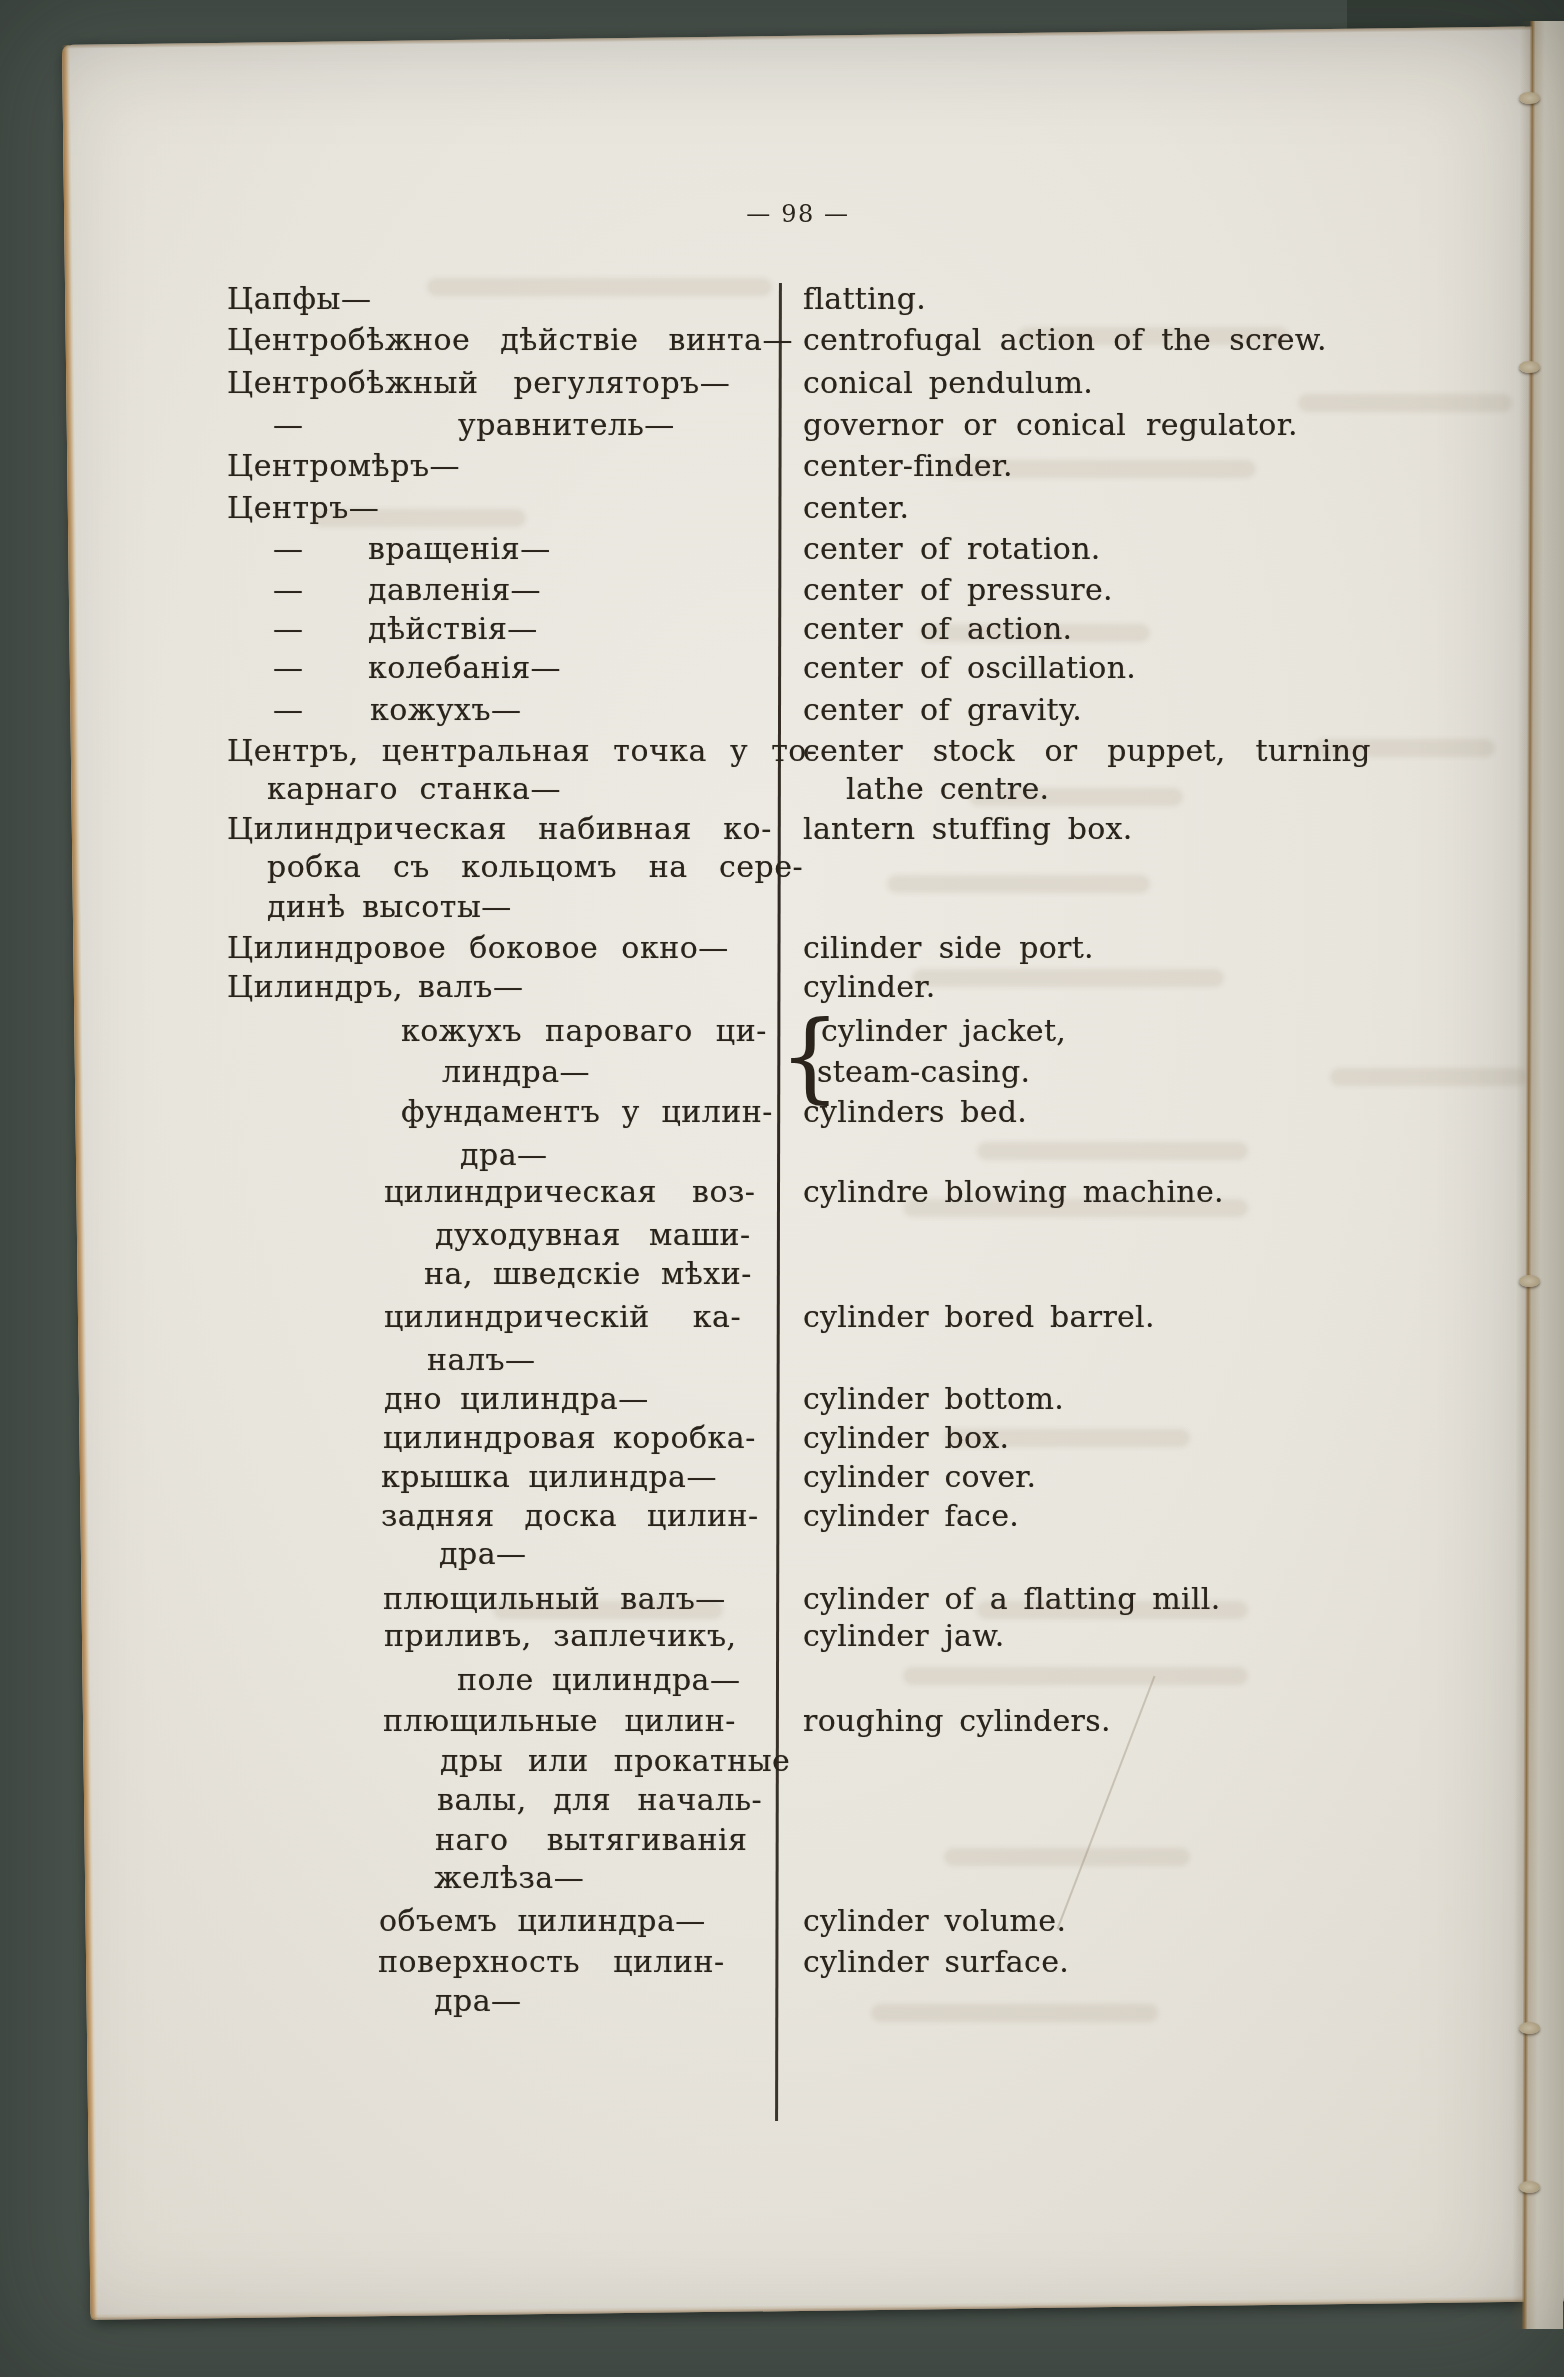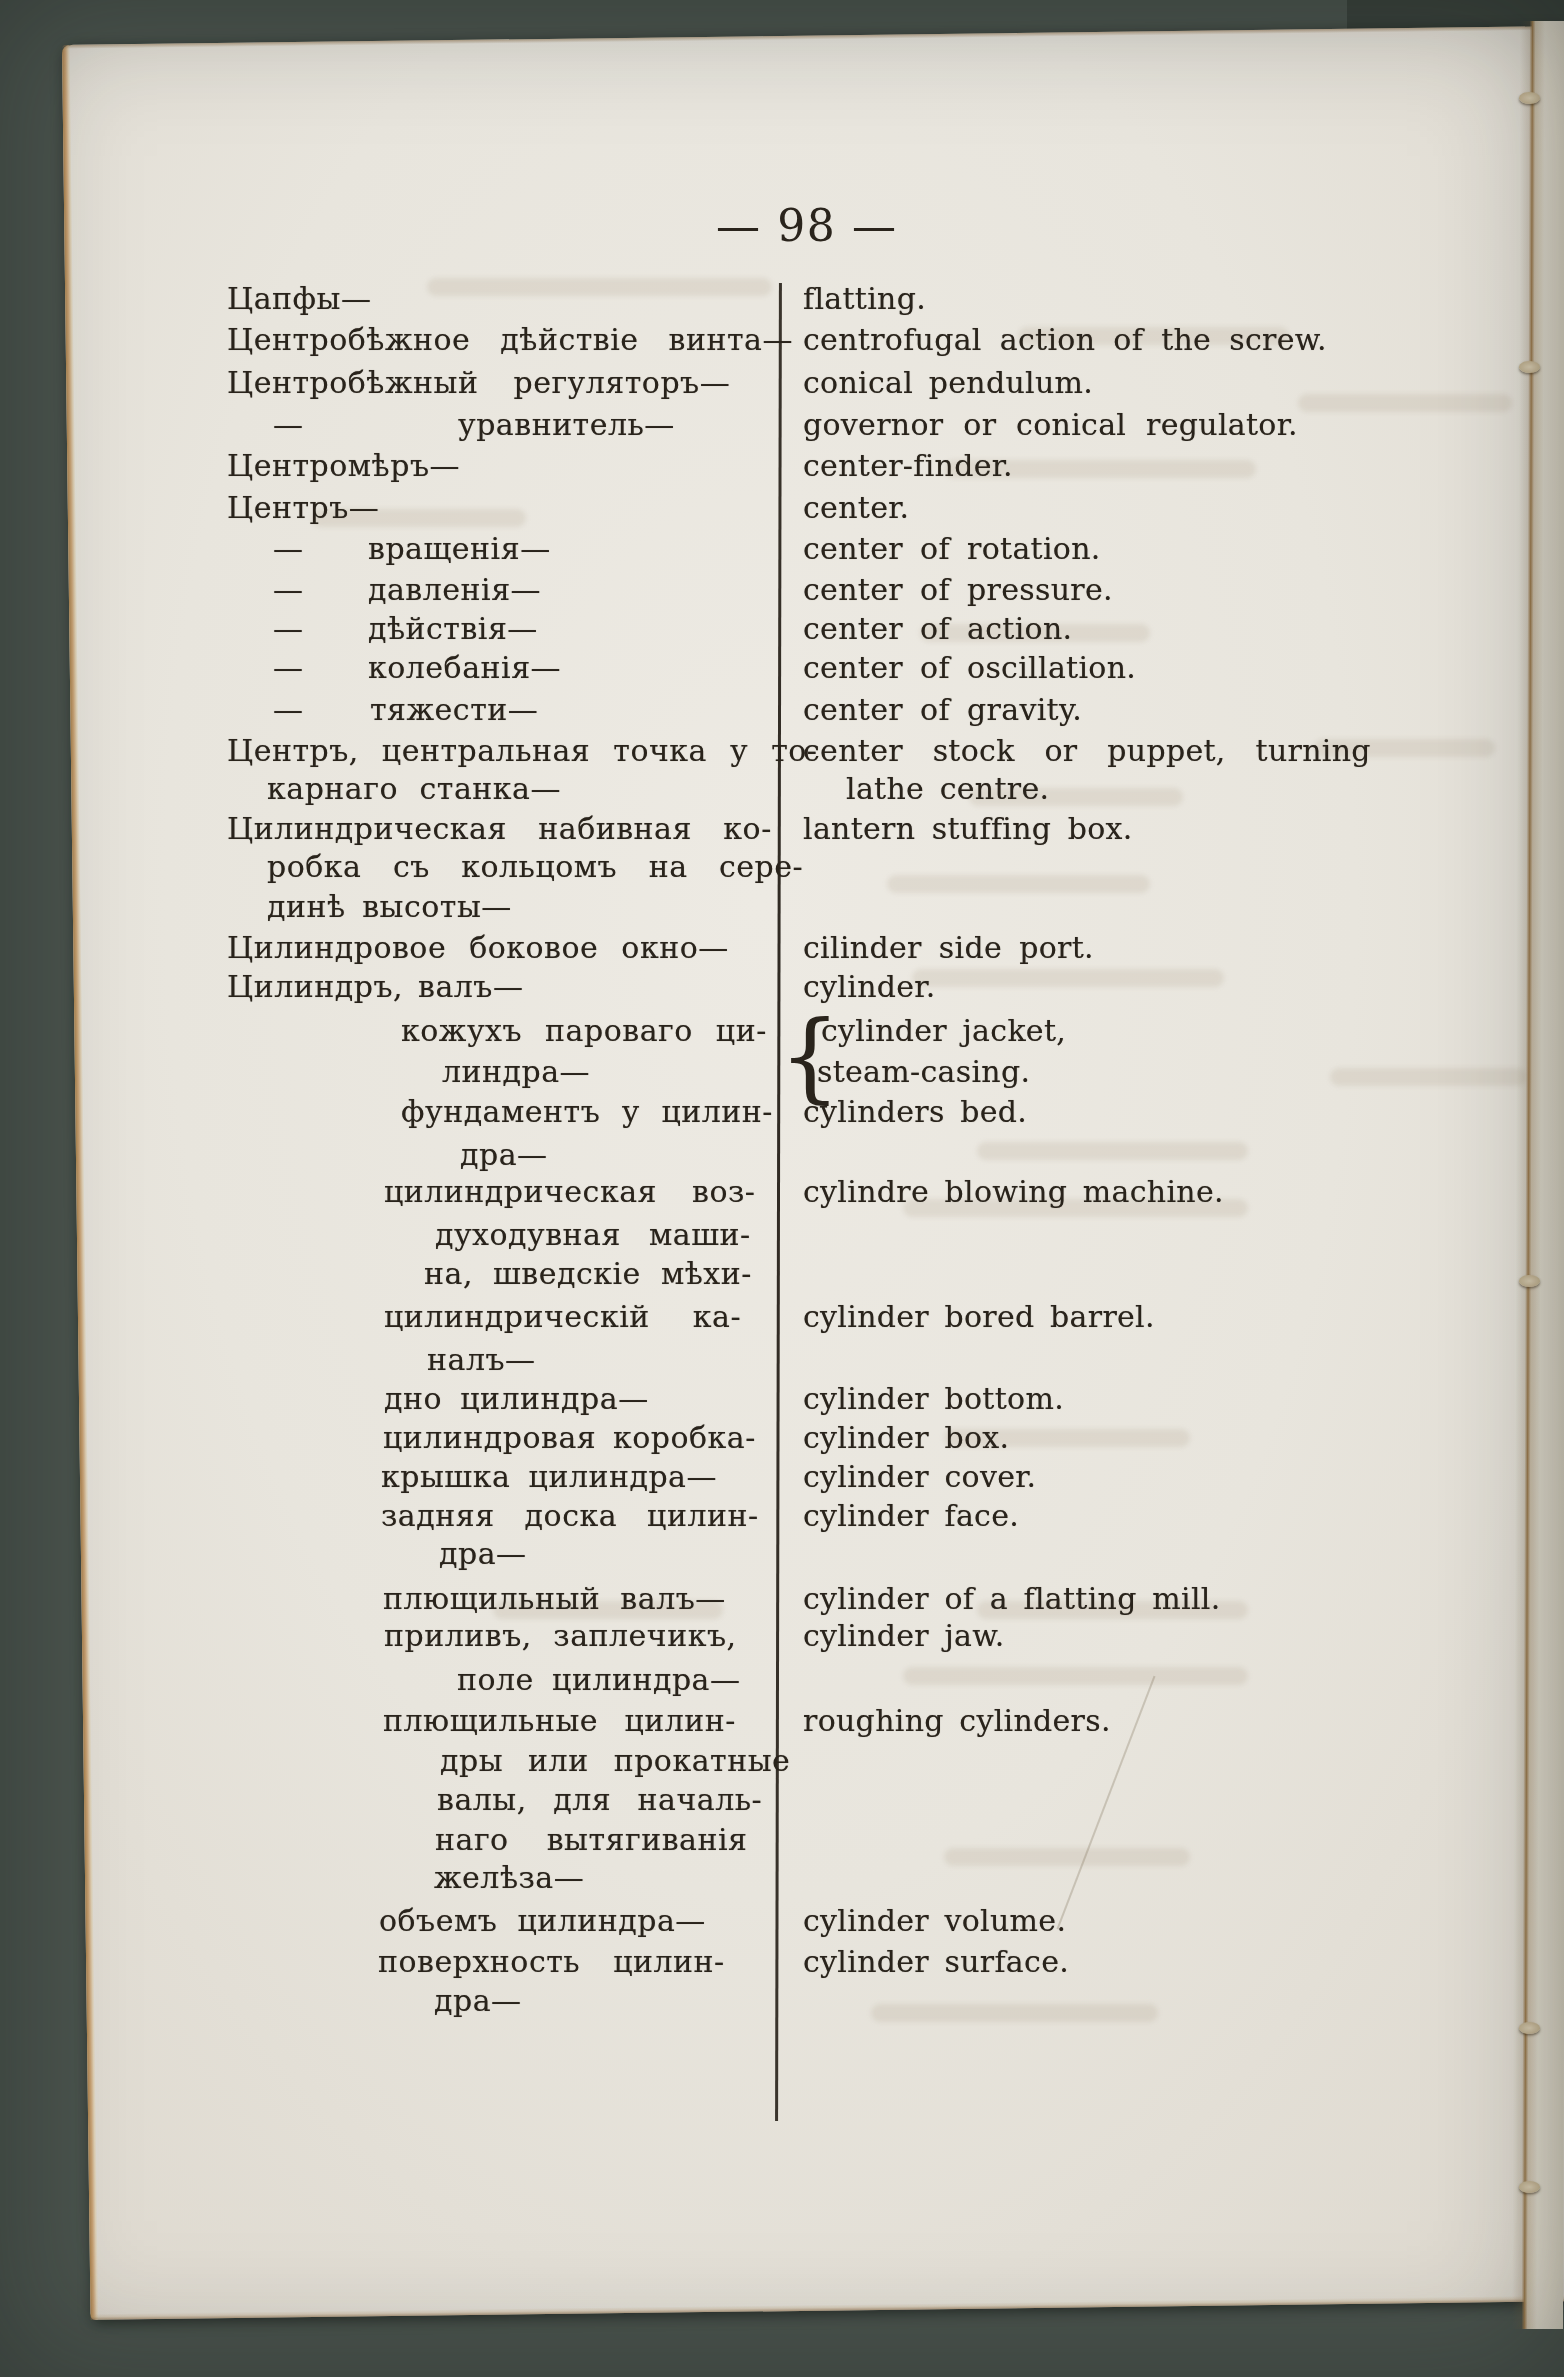--- a/index.html
+++ b/index.html
@@ -56,21 +56,21 @@
   }
   .stitch{
     position:absolute;width:21.4px;height:11.5px;border-radius:50%;
     background:radial-gradient(#d9cdb2,#b7a582);
     box-shadow:0 1.6px 2.5px rgba(60,45,25,0.55);
     left:1519px;
   }
   .content{position:absolute;inset:0;}
   .page-header{
     position:absolute;left:716px;top:200px;width:164px;
-    text-align:center;font-size:44px;color:#2a241c;
+    text-align:center;font-size:24px;color:#2a241c;
     letter-spacing:1.6px;white-space:pre;
   }
   .divider{
     position:absolute;left:777px;top:283px;width:2.5px;height:1838px;
     background:linear-gradient(180deg,#3a342c,#2f2922 40%,#3a342c);
     transform:rotate(0.12deg);
   }
   .brace{
     position:absolute;font-size:97px;font-weight:400;color:#2a241c;
     line-height:1;font-family:"DejaVu Serif", serif;
@@ -179,21 +179,21 @@
           <span class="ru-seg" style="left: 368px; top: 611px;">дѣйствія—</span>
           <span class="en-seg" style="left: 803px; top: 611px; word-spacing: 7.4px;">center of action.</span>
         </div>
         <div>
           <span class="ru-seg" style="left: 273px; top: 650px;">—</span>
           <span class="ru-seg" style="left: 368px; top: 650px;">колебанія—</span>
           <span class="en-seg" style="left: 803px; top: 650px; word-spacing: 7.4px;">center of oscillation.</span>
         </div>
         <div>
           <span class="ru-seg" style="left: 273px; top: 692px;">—</span>
-          <span class="ru-seg" style="left: 370px; top: 692px;">тяжести—</span>
+          <span class="ru-seg" style="left: 370px; top: 692px;">кожухъ—</span>
           <span class="en-seg" style="left: 803px; top: 692px; word-spacing: 7.4px;">center of gravity.</span>
         </div>
         <div>
           <span class="ru-seg" style="left: 227px; top: 733px; word-spacing: 13px;">Центръ, центральная точка у то-</span>
           <span class="en-seg" style="left: 803px; top: 733px; word-spacing: 20px;">center stock or puppet, turning</span>
         </div>
         <div>
           <span class="ru-seg" style="left: 267px; top: 771px; word-spacing: 11.5px;">карнаго станка—</span>
           <span class="en-seg" style="left: 846px; top: 771px; word-spacing: 5.7px;">lathe centre.</span>
         </div>

